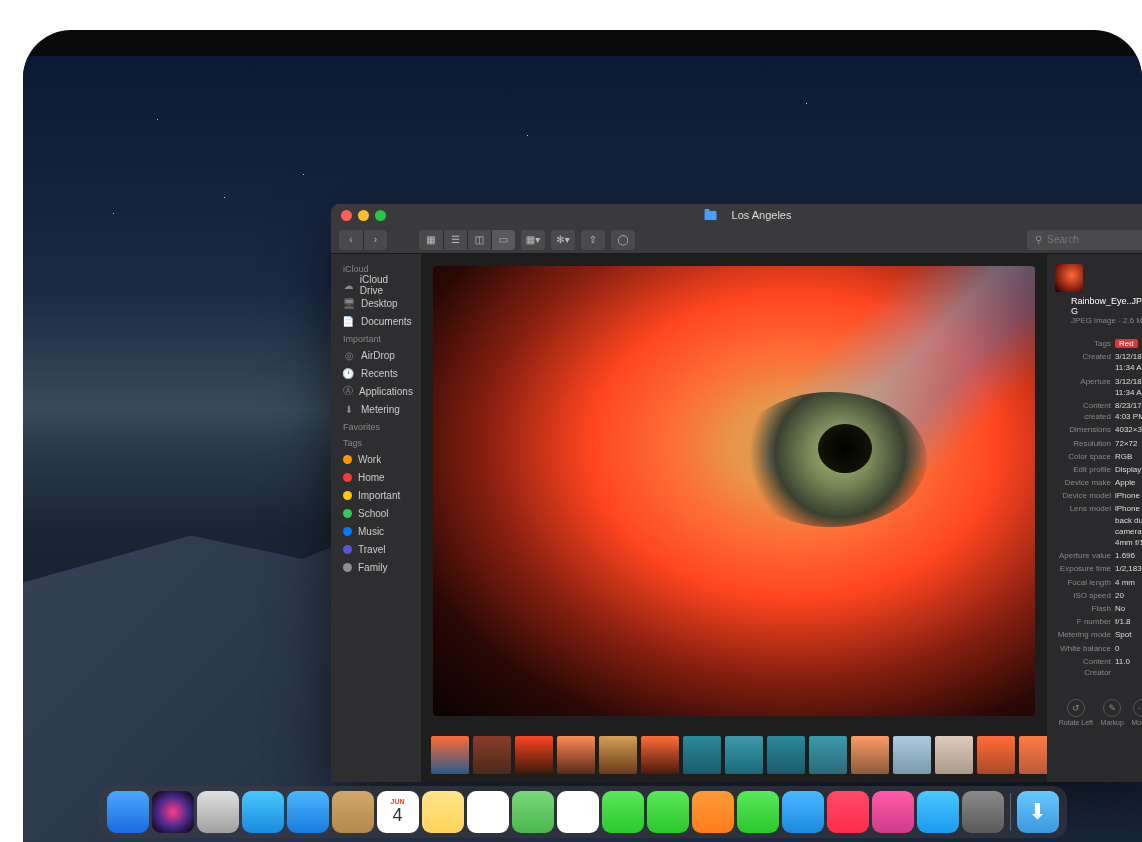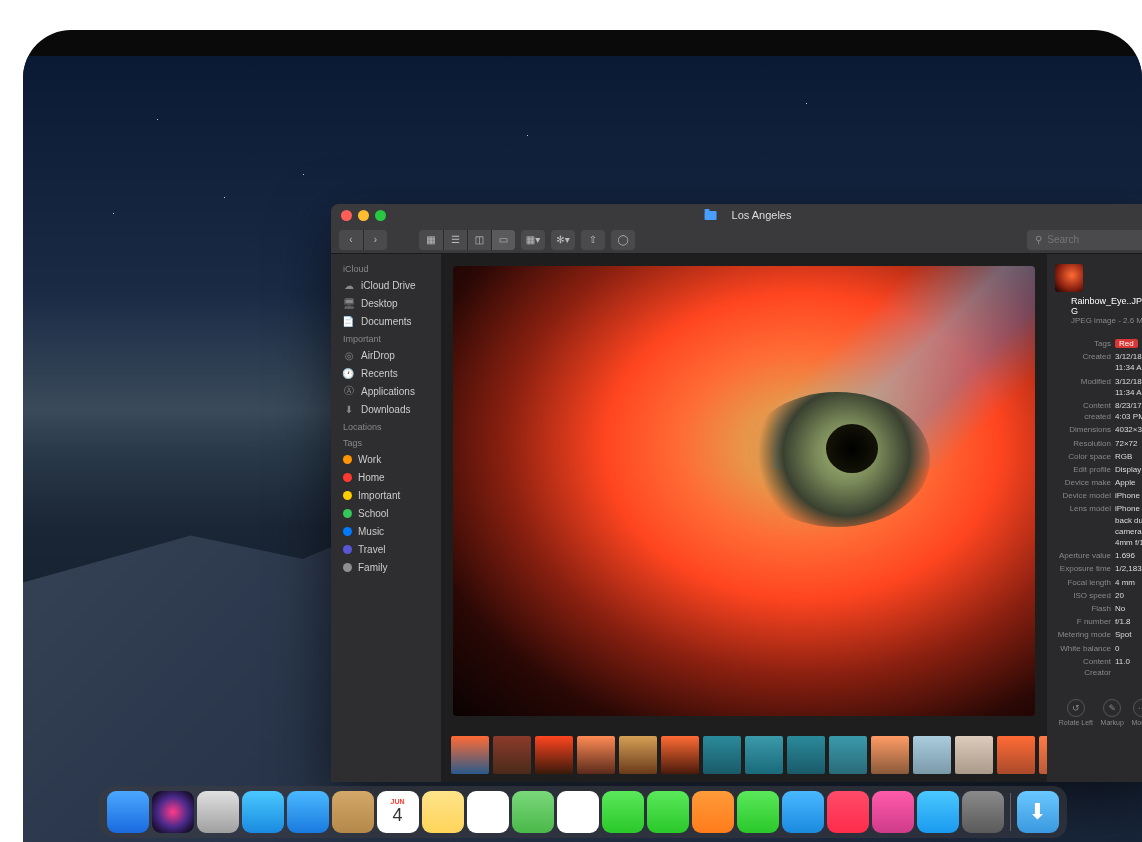--- a/index.html
+++ b/index.html
@@ -21,21 +21,21 @@
 .folder-mini{width:12px;height:9px;background:#4a9eff;border-radius:1px;position:relative}
 .folder-mini::before{content:'';position:absolute;top:-2px;left:0;width:5px;height:2px;background:#4a9eff;border-radius:1px 1px 0 0}
 .toolbar{height:28px;background:#3a3a3c;display:flex;align-items:center;padding:0 8px;gap:6px;border-bottom:1px solid #1a1a1a}
 .tb-group{display:flex;background:#4a4a4c;border-radius:4px;overflow:hidden}
 .tb-btn{width:24px;height:20px;display:flex;align-items:center;justify-content:center;color:#bbb;font-size:10px;cursor:pointer;border:none;background:transparent}
 .tb-btn.sep{border-left:1px solid #2a2a2c}
 .tb-btn.active{background:#5a5a5c}
 .search-box{margin-left:auto;background:#4a4a4c;border-radius:4px;height:20px;width:130px;display:flex;align-items:center;padding:0 8px;color:#888;font-size:10px;gap:5px}
 .search-box input{background:transparent;border:none;color:#ddd;font-size:10px;outline:none;width:100%}
 .finder-body{flex:1;display:flex;overflow:hidden}
-.sidebar{width:110px;background:#2e2e30;padding:6px 0;overflow-y:auto;font-size:10px}
+.sidebar{width:90px;background:#2e2e30;padding:6px 0;overflow-y:auto;font-size:10px}
 .sb-header{color:#888;font-size:9px;padding:4px 12px 2px;font-weight:500}
 .sb-item{display:flex;align-items:center;padding:2px 12px;color:#ccc;gap:6px;cursor:pointer;height:18px}
 .sb-icon{width:12px;height:12px;display:flex;align-items:center;justify-content:center;color:#888;font-size:10px}
 .tag-dot{width:9px;height:9px;border-radius:50%;flex-shrink:0}
 .content-area{flex:1;display:flex;flex-direction:column;background:#1e1e1e;overflow:hidden}
 .preview-main{flex:1;padding:12px;display:flex;align-items:center;justify-content:center;overflow:hidden}
 .preview-img{width:100%;height:100%;border-radius:4px;background:radial-gradient(ellipse at 60% 40%,#d4a055 0%,#e8954a 12%,#ff6b35 25%,#ff4520 40%,#8b2010 60%,#2a0805 80%,#0a0202 100%);position:relative;overflow:hidden}
 .eye-highlight{position:absolute;top:28%;right:18%;width:32%;height:30%;background:radial-gradient(circle at 55% 45%,#a8b878 0%,#788858 25%,#3a4030 50%,transparent 70%);border-radius:50%}
 .eye-pupil{position:absolute;top:35%;right:27%;width:9%;height:11%;background:radial-gradient(circle,#000 0%,#1a1a0a 100%);border-radius:50%}
 .rainbow{position:absolute;top:0;right:0;width:45%;height:45%;background:linear-gradient(135deg,transparent 30%,rgba(100,200,255,.4) 50%,rgba(50,150,255,.3) 65%,transparent 80%)}
@@ -138,23 +138,23 @@
             <div class="sb-item">
               <span class="sb-icon">🕐</span>
               <span>Recents</span>
             </div>
             <div class="sb-item">
               <span class="sb-icon">Ⓐ</span>
               <span>Applications</span>
             </div>
             <div class="sb-item">
               <span class="sb-icon">⬇</span>
-              <span>Downloads</span>
-            </div>
-            <div class="sb-header">Locations</div>
+              <span>Metering</span>
+            </div>
+            <div class="sb-header">Favorites</div>
             <div class="sb-header">Tags</div>
             <div class="sb-item">
               <span class="tag-dot" style="background: rgb(255, 149, 0);"></span>
               <span>Work</span>
             </div>
             <div class="sb-item">
               <span class="tag-dot" style="background: rgb(255, 59, 48);"></span>
               <span>Home</span>
             </div>
             <div class="sb-item">
@@ -218,21 +218,21 @@
         <div class="info-row">
           <span class="info-label">Tags</span>
           <span class="info-value"><span class="tag-badge">Red</span></span>
         </div>
         <div id="metadata">
               <div class="info-row">
                 <span class="info-label">Created</span>
                 <span class="info-value">3/12/18, 11:34 AM</span>
               </div>
               <div class="info-row">
-                <span class="info-label">Modified</span>
+                <span class="info-label">Aperture</span>
                 <span class="info-value">3/12/18, 11:34 AM</span>
               </div>
               <div class="info-row">
                 <span class="info-label">Content created</span>
                 <span class="info-value">8/23/17, 4:03 PM</span>
               </div>
               <div class="info-row">
                 <span class="info-label">Dimensions</span>
                 <span class="info-value">4032×3024</span>
               </div>

